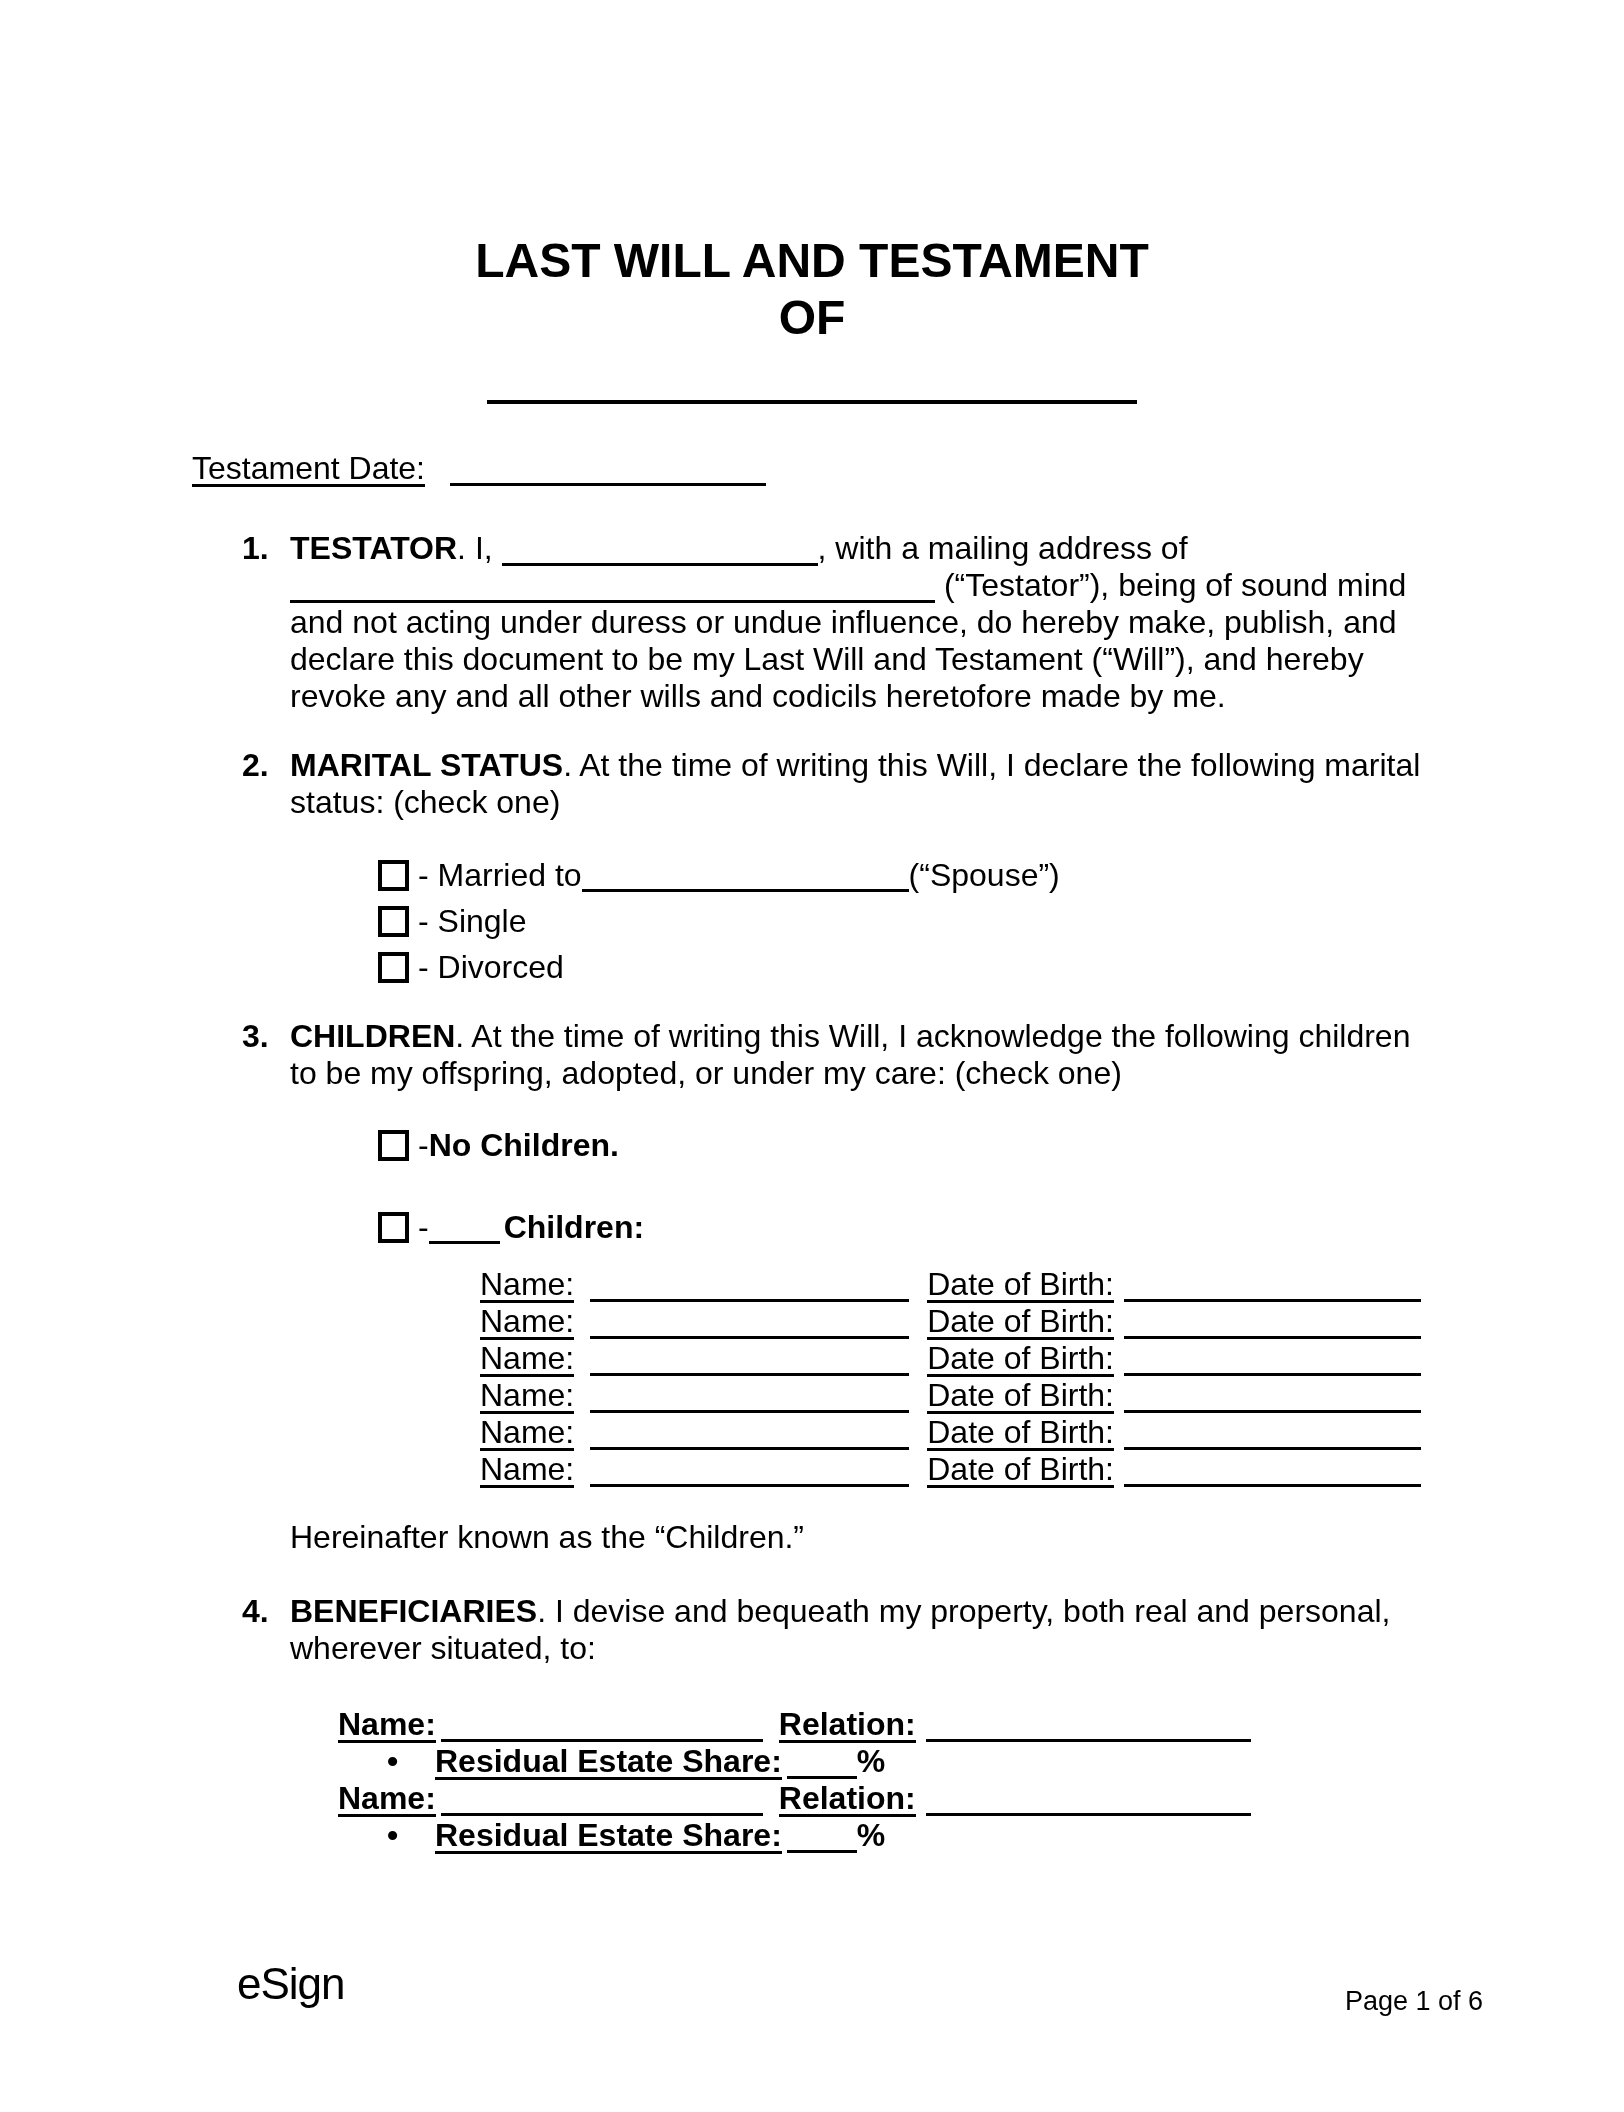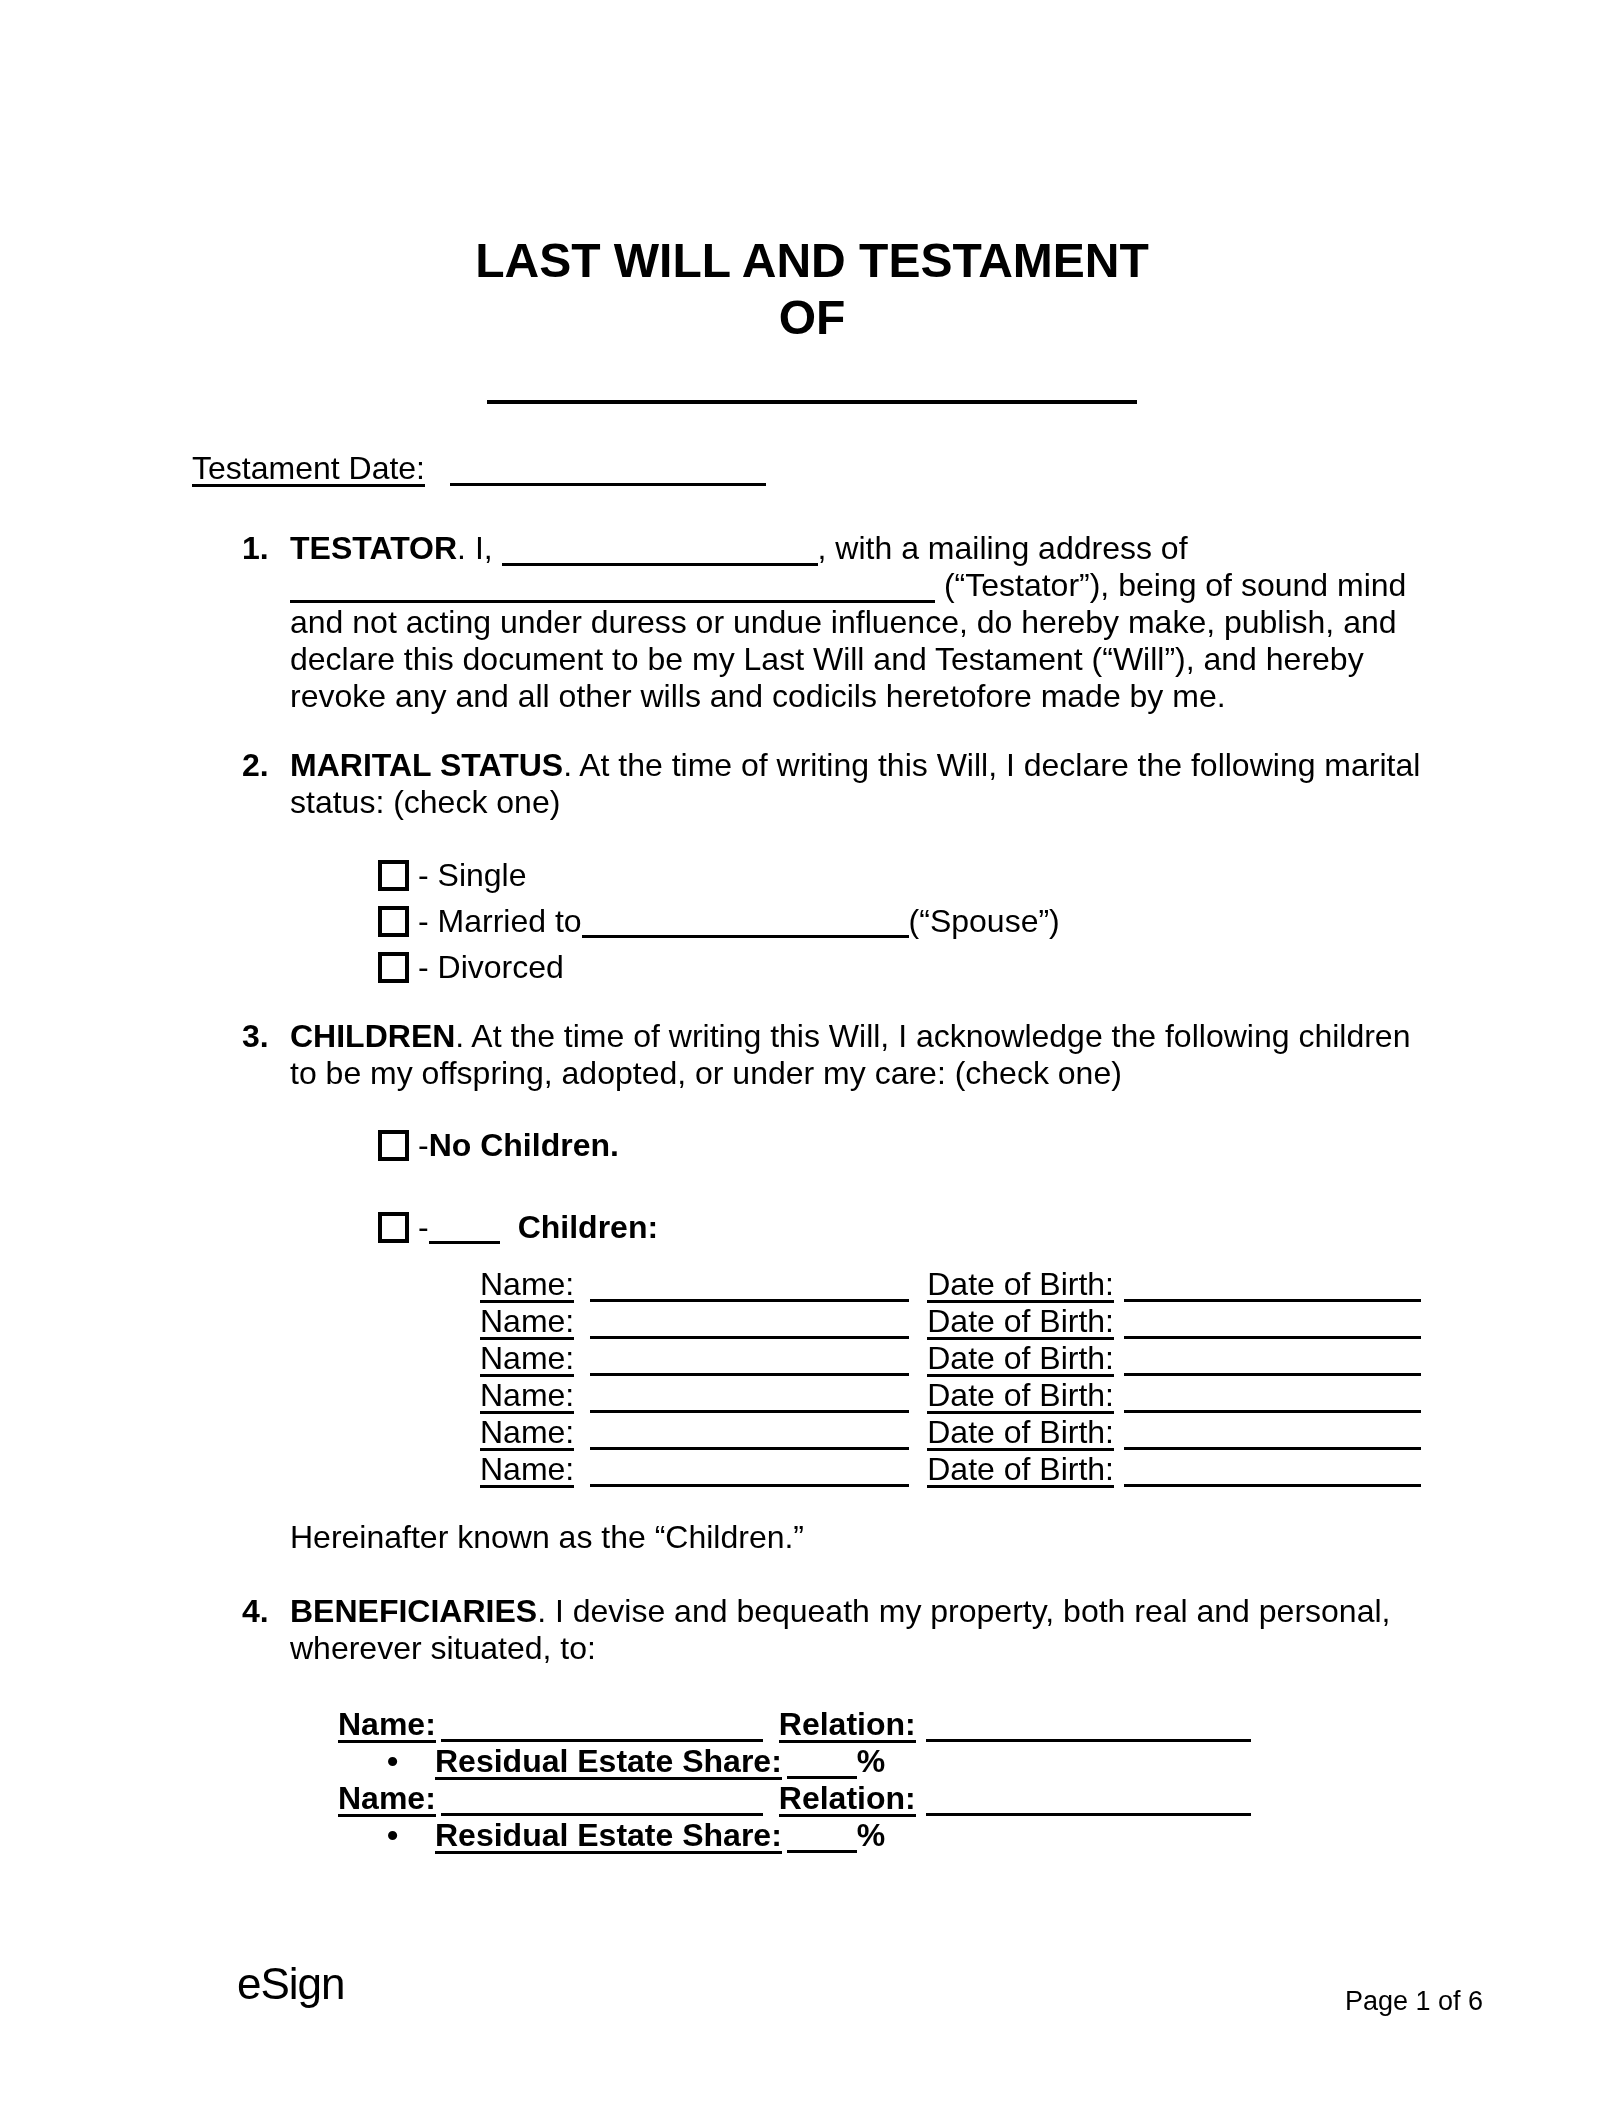--- a/index.html
+++ b/index.html
@@ -95,28 +95,28 @@
       <div class="sec-num">2.</div>
       <div class="sec-body">
         <span class="b">MARITAL STATUS</span><span>. At the time of writing this Will, I declare the following marital status: (check one)</span>
       </div>
     </div>
 
     <div class="cb-list">
       <div class="cb-row">
         <span class="indent"></span>
         <span class="checkbox"></span>
-        <span class="cb-label">- Single</span>
+        <span class="cb-label">- Married to </span>
+        <span class="blank" style="width:327px;"></span>
+        <span class="cb-label"> (“Spouse”)</span>
       </div>
       <div class="cb-row">
         <span class="indent"></span>
         <span class="checkbox"></span>
-        <span class="cb-label">- Married to </span>
-        <span class="blank" style="width:327px;"></span>
-        <span class="cb-label"> (“Spouse”)</span>
+        <span class="cb-label">- Single</span>
       </div>
       <div class="cb-row">
         <span class="indent"></span>
         <span class="checkbox"></span>
         <span class="cb-label">- Divorced</span>
       </div>
     </div>
 
     <div class="sec mt-sec3">
       <div class="sec-num">3.</div>
@@ -130,21 +130,21 @@
       <span class="checkbox"></span>
       <span class="cb-label">- </span>
       <span class="cb-label b">No Children.</span>
     </div>
 
     <div class="cb-row has-children-row">
       <span class="indent"></span>
       <span class="checkbox"></span>
       <span class="cb-label">- </span>
       <span class="blank" style="width:71px;"></span>
-      <span class="cb-label b" style="margin-left:18px;">Children:</span>
+      <span class="cb-label b" style="margin-left:4px;">Children:</span>
     </div>
 
     <div class="children-table">
       <div class="child-row">
         <span class="ul">Name:</span><span class="gap16"></span><span class="blank" style="width:319px;"></span><span class="gap18"></span><span class="ul">Date of Birth:</span><span class="gap10"></span><span class="blank" style="width:297px;"></span>
       </div>
       <div class="child-row">
         <span class="ul">Name:</span><span class="gap16"></span><span class="blank" style="width:319px;"></span><span class="gap18"></span><span class="ul">Date of Birth:</span><span class="gap10"></span><span class="blank" style="width:297px;"></span>
       </div>
       <div class="child-row">

